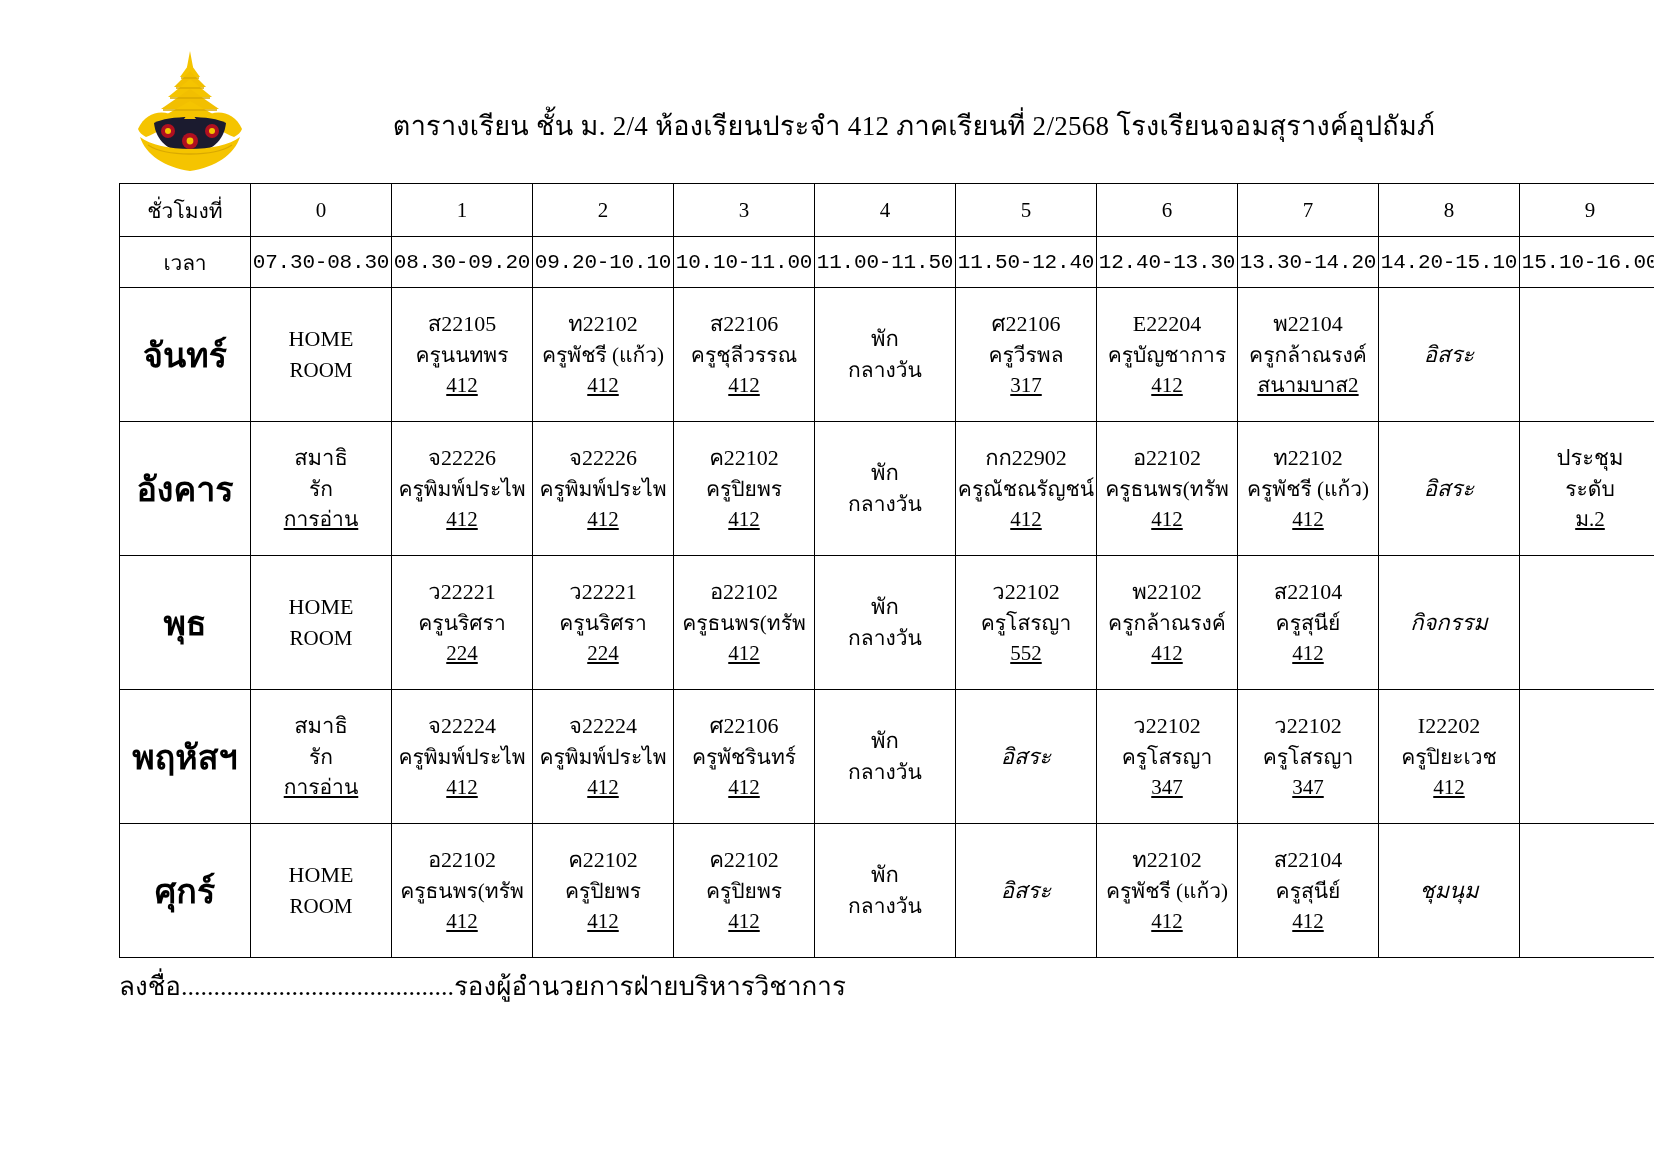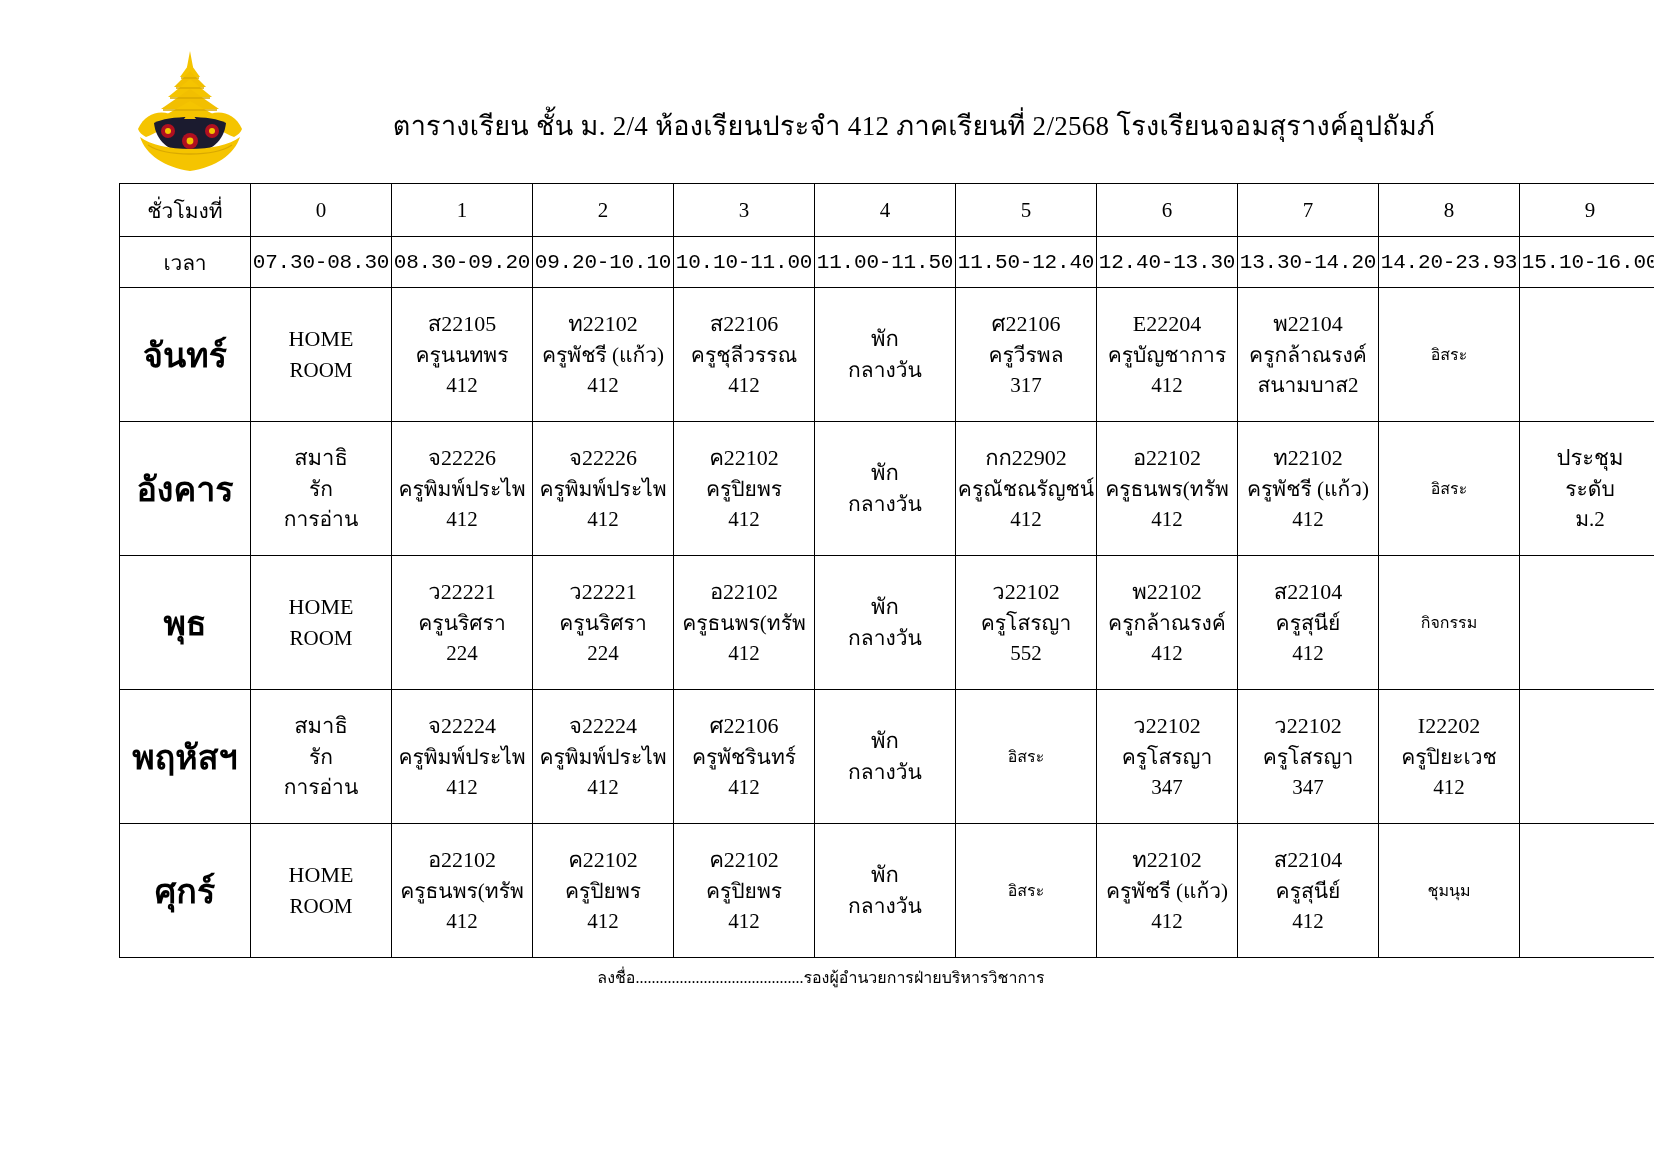--- a/index.html
+++ b/index.html
@@ -101,33 +101,33 @@
   .cell {
     display: flex;
     flex-direction: column;
     justify-content: center;
     align-items: center;
     height: 133px;
     line-height: 1.45;
   }
   .cell .l1 { font-size: 22px; white-space: nowrap; }
   .cell .l2 { font-size: 21px; white-space: nowrap; }
-  .cell .l3 { font-size: 21px; white-space: nowrap; }
-
-  
-  .cell.plain .l1 { font-size: 16px; }
+  .cell .l3 { font-size: 21px; white-space: nowrap; text-decoration: underline; }
+
+  
+  .cell.plain .l1 { font-size: 22px; font-style: italic; }
 
   
   .footer {
     position: absolute;
     left: 75px;
     top: 965px;
     width: 1404px;
-    text-align: center;
-    font-size: 16px;
+    text-align: left;
+    font-size: 26px;
     white-space: nowrap;
   }
 </style>
 </head>
 <body>
 
 <div class="page">
 
   <div class="header">
 
@@ -200,21 +200,21 @@
         <tr class="r-time">
           <td class="lbl">เวลา</td>
           <td>07.30-08.30</td>
           <td>08.30-09.20</td>
           <td>09.20-10.10</td>
           <td>10.10-11.00</td>
           <td>11.00-11.50</td>
           <td>11.50-12.40</td>
           <td>12.40-13.30</td>
           <td>13.30-14.20</td>
-          <td>14.20-23.93</td>
+          <td>14.20-15.10</td>
           <td>15.10-16.00</td>
         </tr>
         <tr class="r-day">
           <td class="daycell">จันทร์</td>
           <td>
             <div class="cell">
               <div class="l1">HOME</div>
               <div class="l2">ROOM</div>
             </div>
           </td>

